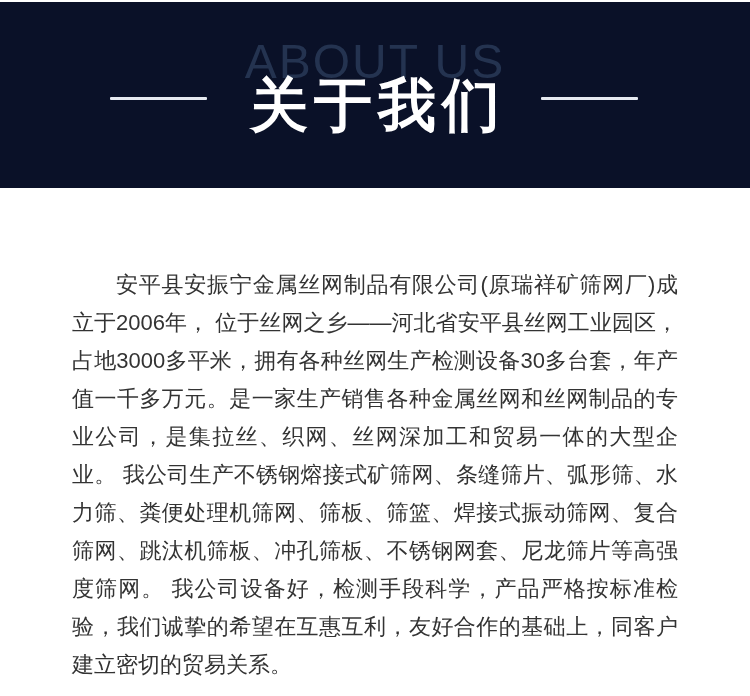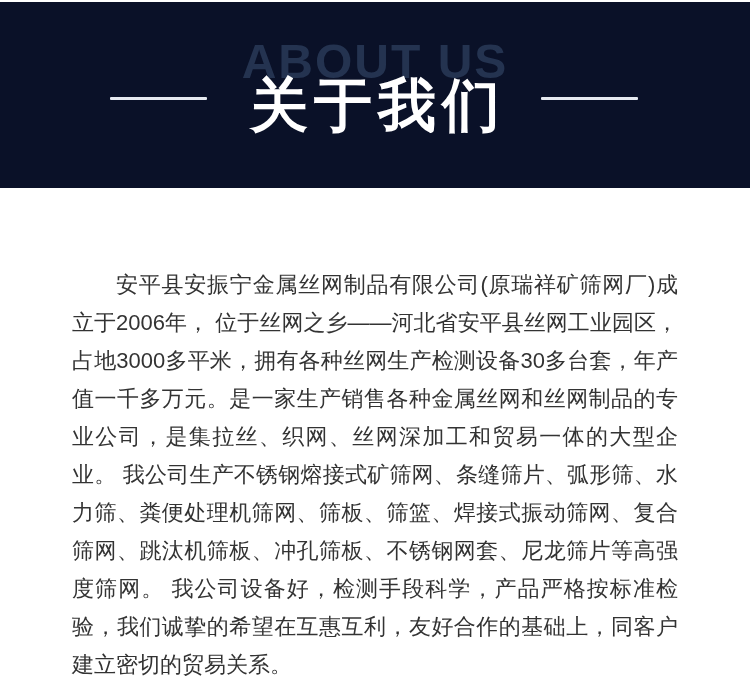--- a/index.html
+++ b/index.html
@@ -29,21 +29,21 @@
     background: #0a1128;
     overflow: hidden;
   }
   .watermark {
     position: absolute;
     top: 36px;
     left: 0;
     width: 100%;
     text-align: center;
     font-size: 48px;
-    font-weight: bold;
+    font-weight: normal;
     line-height: 1;
     letter-spacing: 2px;
     color: #243350;
     white-space: nowrap;
     user-select: none;
   }
   .banner-title {
     position: absolute;
     top: 74px;
     left: 0;

